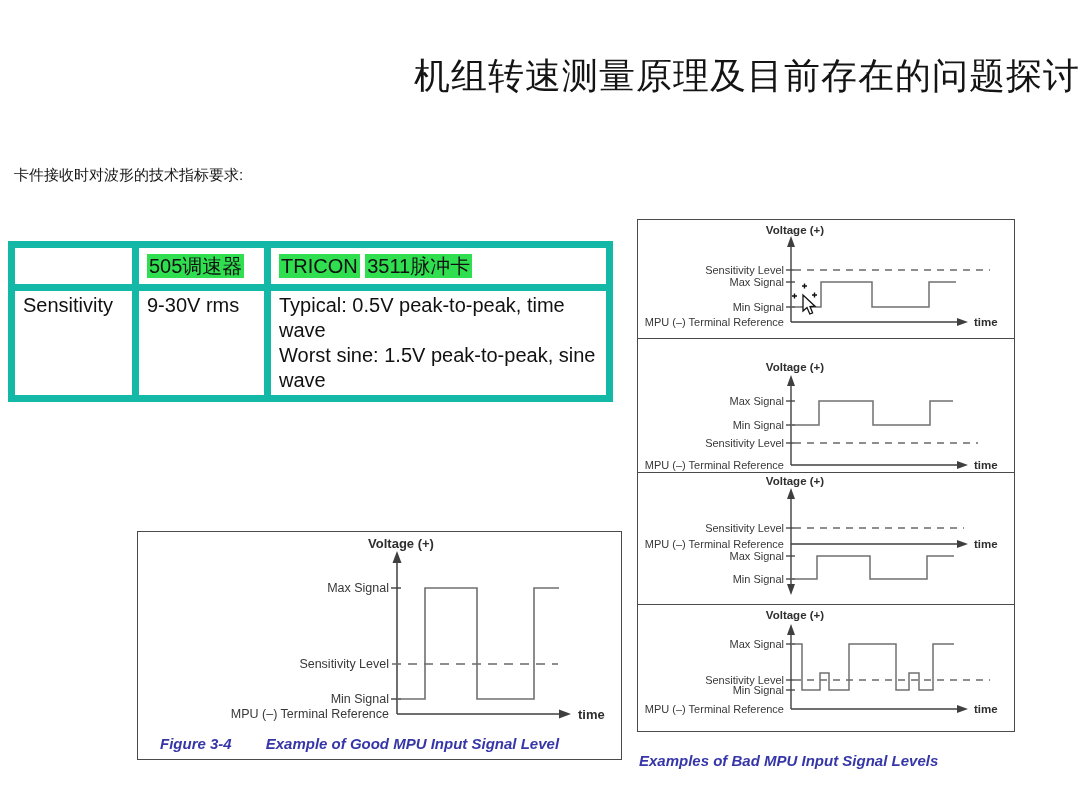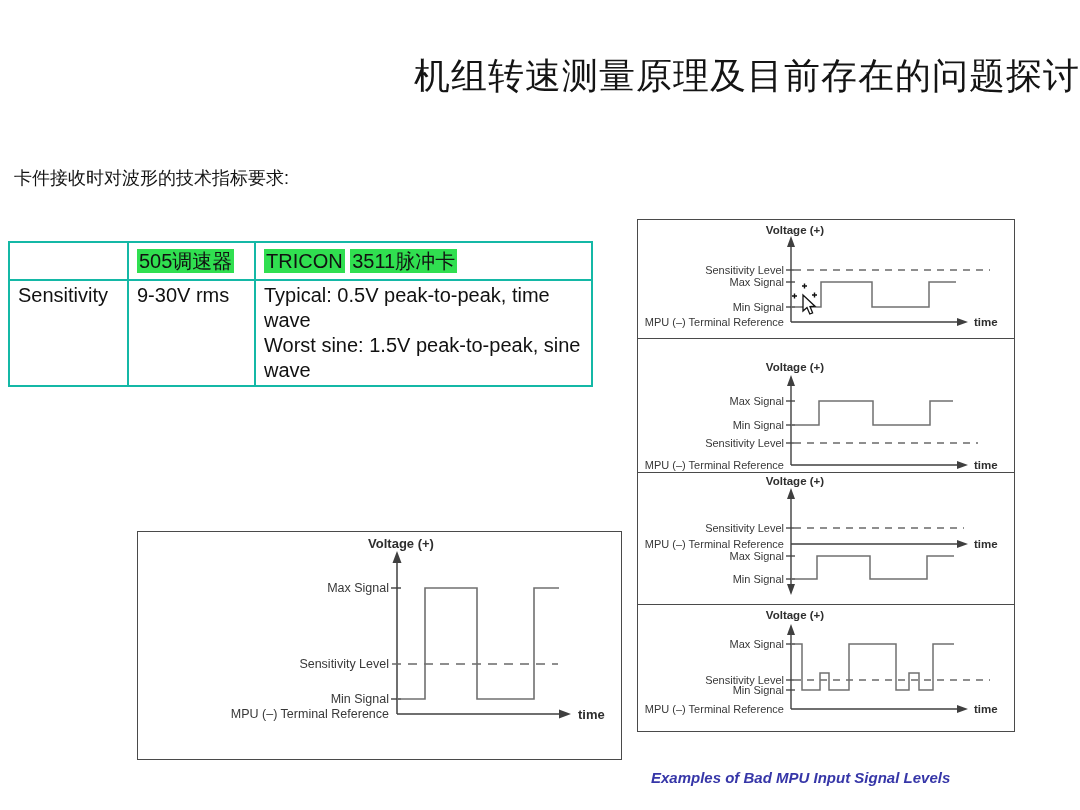--- a/index.html
+++ b/index.html
@@ -10,43 +10,43 @@
   .abs{position:absolute;}
   
   .slide-title{
     left:0;top:52px;width:1080px;text-align:right;
     font-family:"Liberation Serif","DejaVu Serif",serif;
     font-size:36px;letter-spacing:1px;color:#141414;
   }
   .subtitle{
     left:14px;top:166px;
     font-family:Liberation Sans, sans-serif;
-    font-size:18px;color:#141414;
+    font-size:15px;color:#141414;
   }
   
   table.spec{
     left:8px;top:241px;position:absolute;border-collapse:collapse;table-layout:fixed;
     font-size:20px;color:#111;
   }
-  table.spec td{border:2px solid #14b8a6;padding:2px 8px;vertical-align:top;}
+  table.spec td{border:7px solid #14b8a6;padding:2px 8px;vertical-align:top;}
   table.spec tr.hdr td{height:32px;vertical-align:middle;}
   table.spec tr.body td{height:100px;line-height:25px;}
   .c1{width:101px;} .c2{width:109px;} .c3{width:319px;}
   .hl{background:#30df50;padding:1px 2px;}
   
   .goodbox{left:137px;top:531px;width:483px;height:227px;border:1px solid #4a4a4a;background:#fff;}
   .badbox{left:637px;top:219px;width:376px;height:511px;border:1px solid #4a4a4a;background:#fff;}
   .panel{width:376px;box-sizing:border-box;}
   .panel.b{border-bottom:1px solid #4a4a4a;}
   .caption{
     font-size:15px;font-style:italic;font-weight:bold;color:#3636a8;white-space:nowrap;
   }
   .good-caption{left:22px;top:203px;}
   .good-caption .sp{margin-left:34px;}
-  .bad-caption{left:639px;top:769px;margin-left:12px;}
+  .bad-caption{left:639px;top:752px;}
   svg text{font-family:"Liberation Sans",sans-serif;fill:#383838;}
   svg .lbl{font-size:11px;}
   svg .lblL{font-size:12.5px;}
   svg .axlbl{font-size:11.5px;font-weight:bold;fill:#2e2e2e;}
   svg .axlblL{font-size:13px;font-weight:bold;fill:#2e2e2e;}
 </style>
 </head>
 <body>
 
 <div class="abs slide-title">机组转速测量原理及目前存在的问题探讨</div>
@@ -86,20 +86,23 @@
     <text class="axlblL" x="440" y="187">time</text>
     <line x1="253" y1="56" x2="263" y2="56" stroke="#3f3f3f" stroke-width="1.4"></line>
     <line x1="253" y1="167" x2="263" y2="167" stroke="#3f3f3f" stroke-width="1.4"></line>
     <line x1="254" y1="132" x2="420" y2="132" stroke="#6a6a6a" stroke-width="1.5" stroke-dasharray="9 7"></line>
     <path d="M259,167 H287 V56 H339 V167 H396 V56 H421" fill="none" stroke="#707070" stroke-width="1.6"></path>
     <text class="lblL" x="251" y="60" text-anchor="end">Max Signal</text>
     <text class="lblL" x="251" y="136" text-anchor="end">Sensitivity Level</text>
     <text class="lblL" x="251" y="171" text-anchor="end">Min Signal</text>
     <text class="lblL" x="251" y="186" text-anchor="end">MPU (–) Terminal Reference</text>
   </svg>
+  <div class="abs caption good-caption">
+    <span>Figure 3-4</span><span class="sp">Example of Good MPU Input Signal Level</span>
+  </div>
 </div>
 
 <div class="abs badbox">
 
   <div class="panel b" style="height:119px;">
     <svg width="376" height="118" viewBox="0 0 376 118">
       <text class="axlbl" x="157" y="14" text-anchor="middle">Voltage (+)</text>
       <line x1="153" y1="102" x2="153" y2="24" stroke="#3f3f3f" stroke-width="1.4"></line>
       <polygon points="153,16 149,27 157,27" fill="#3f3f3f"></polygon>
       <line x1="153" y1="102" x2="322" y2="102" stroke="#3f3f3f" stroke-width="1.4"></line>

